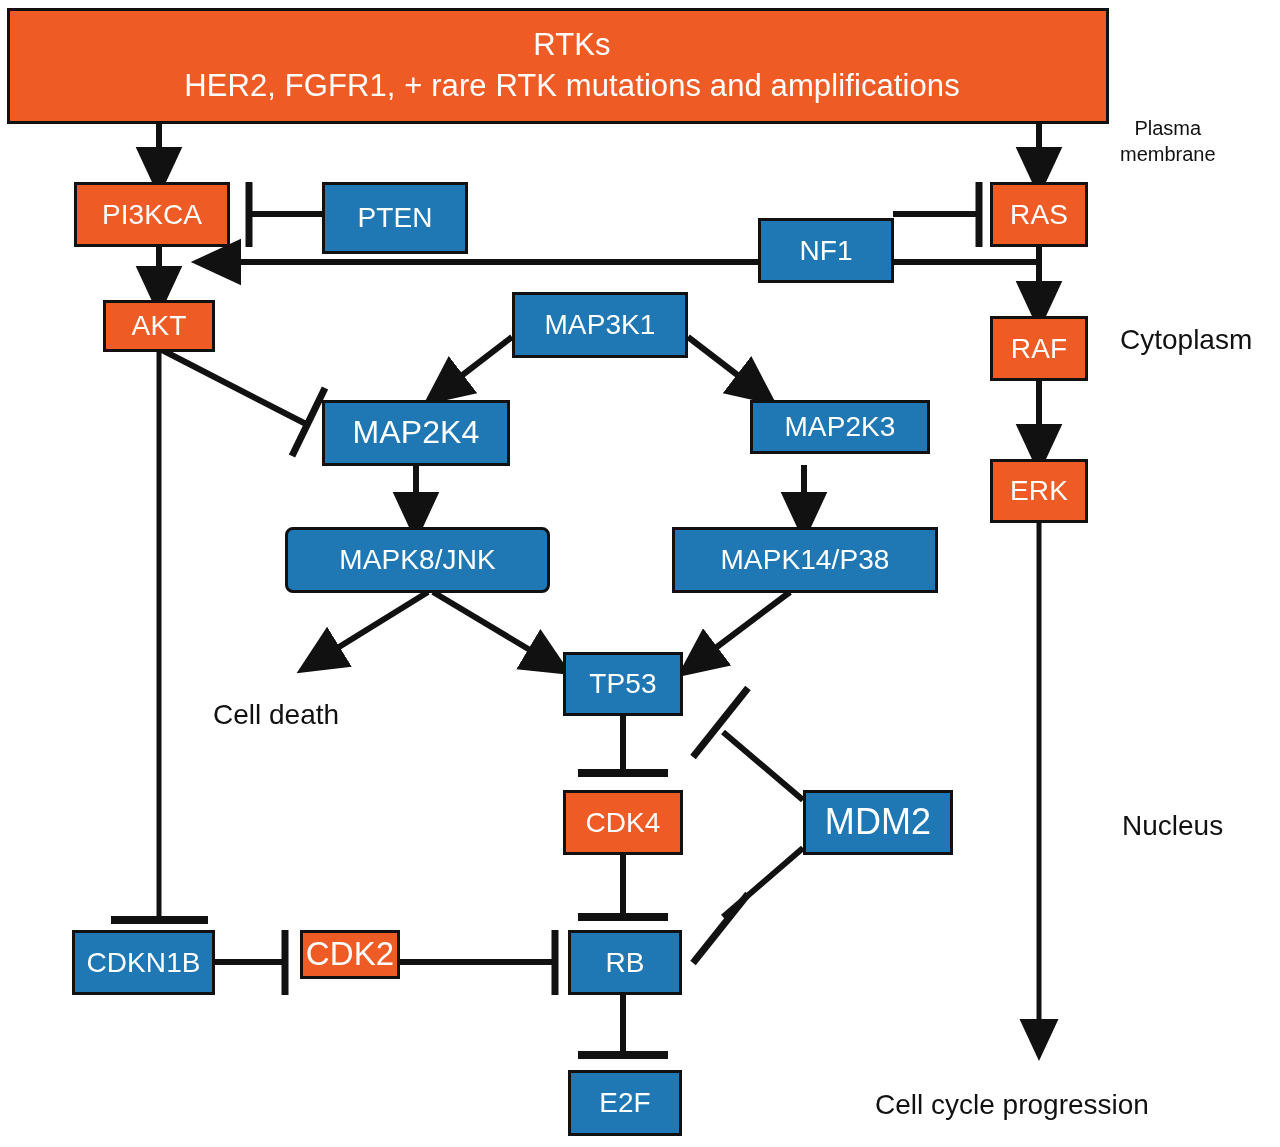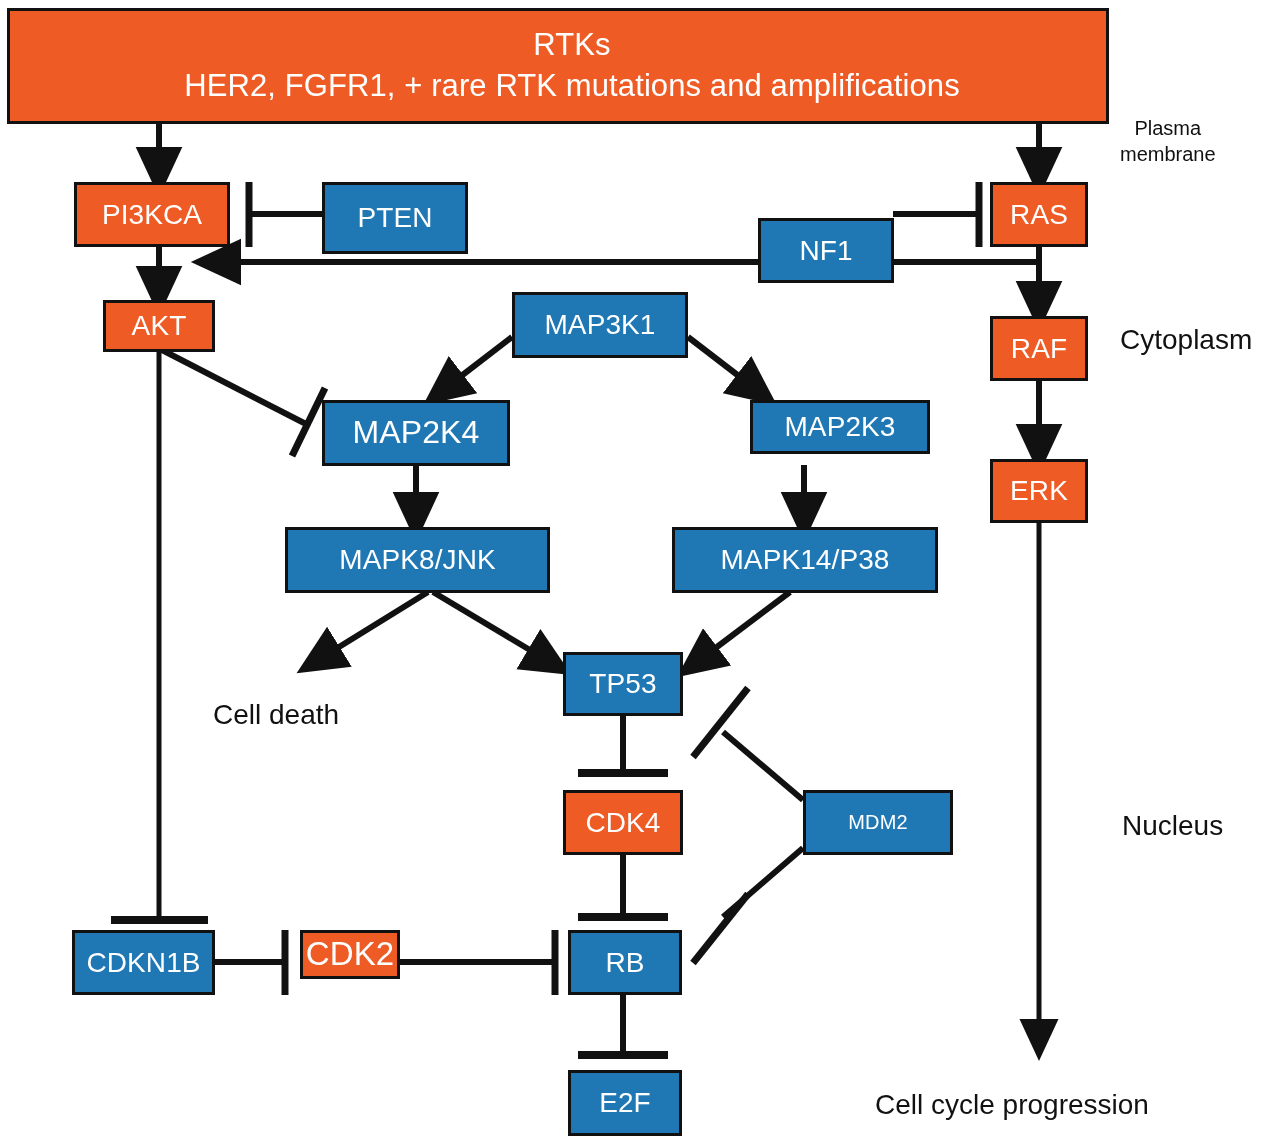--- a/index.html
+++ b/index.html
@@ -147,37 +147,37 @@
   </div>
 
   <div class="node blue" style="left:322px;top:400px;width:188px;height:66px;font-size:32px;">
     <span class="lbl">MAP2K4</span>
   </div>
 
   <div class="node blue" style="left:714px;top:400px;width:180px;height:54px;font-size:28px;margin-left:36px;">
     <span class="lbl">MAP2K3</span>
   </div>
 
-  <div class="node blue" style="left:285px;top:527px;width:265px;height:66px;font-size:28px;">
+  <div class="node blue" style="left:285px;top:527px;width:265px;height:66px;font-size:28px;border-radius:8px;">
     <span class="lbl">MAPK8/JNK</span>
   </div>
 
   <div class="node blue" style="left:672px;top:527px;width:266px;height:66px;font-size:28px;">
     <span class="lbl">MAPK14/P38</span>
   </div>
 
   <div class="node blue" style="left:563px;top:652px;width:120px;height:64px;font-size:28px;">
     <span class="lbl">TP53</span>
   </div>
 
   <div class="node orange" style="left:563px;top:790px;width:120px;height:65px;font-size:28px;">
     <span class="lbl">CDK4</span>
   </div>
 
-  <div class="node blue" style="left:803px;top:790px;width:150px;height:65px;font-size:20px;">
+  <div class="node blue" style="left:803px;top:790px;width:150px;height:65px;font-size:36px;">
     <span class="lbl">MDM2</span>
   </div>
 
   <div class="node blue" style="left:72px;top:930px;width:143px;height:65px;font-size:28px;">
     <span class="lbl">CDKN1B</span>
   </div>
 
   <div class="node orange" style="left:300px;top:930px;width:100px;height:49px;font-size:33px;">
     <span class="lbl">CDK2</span>
   </div>

